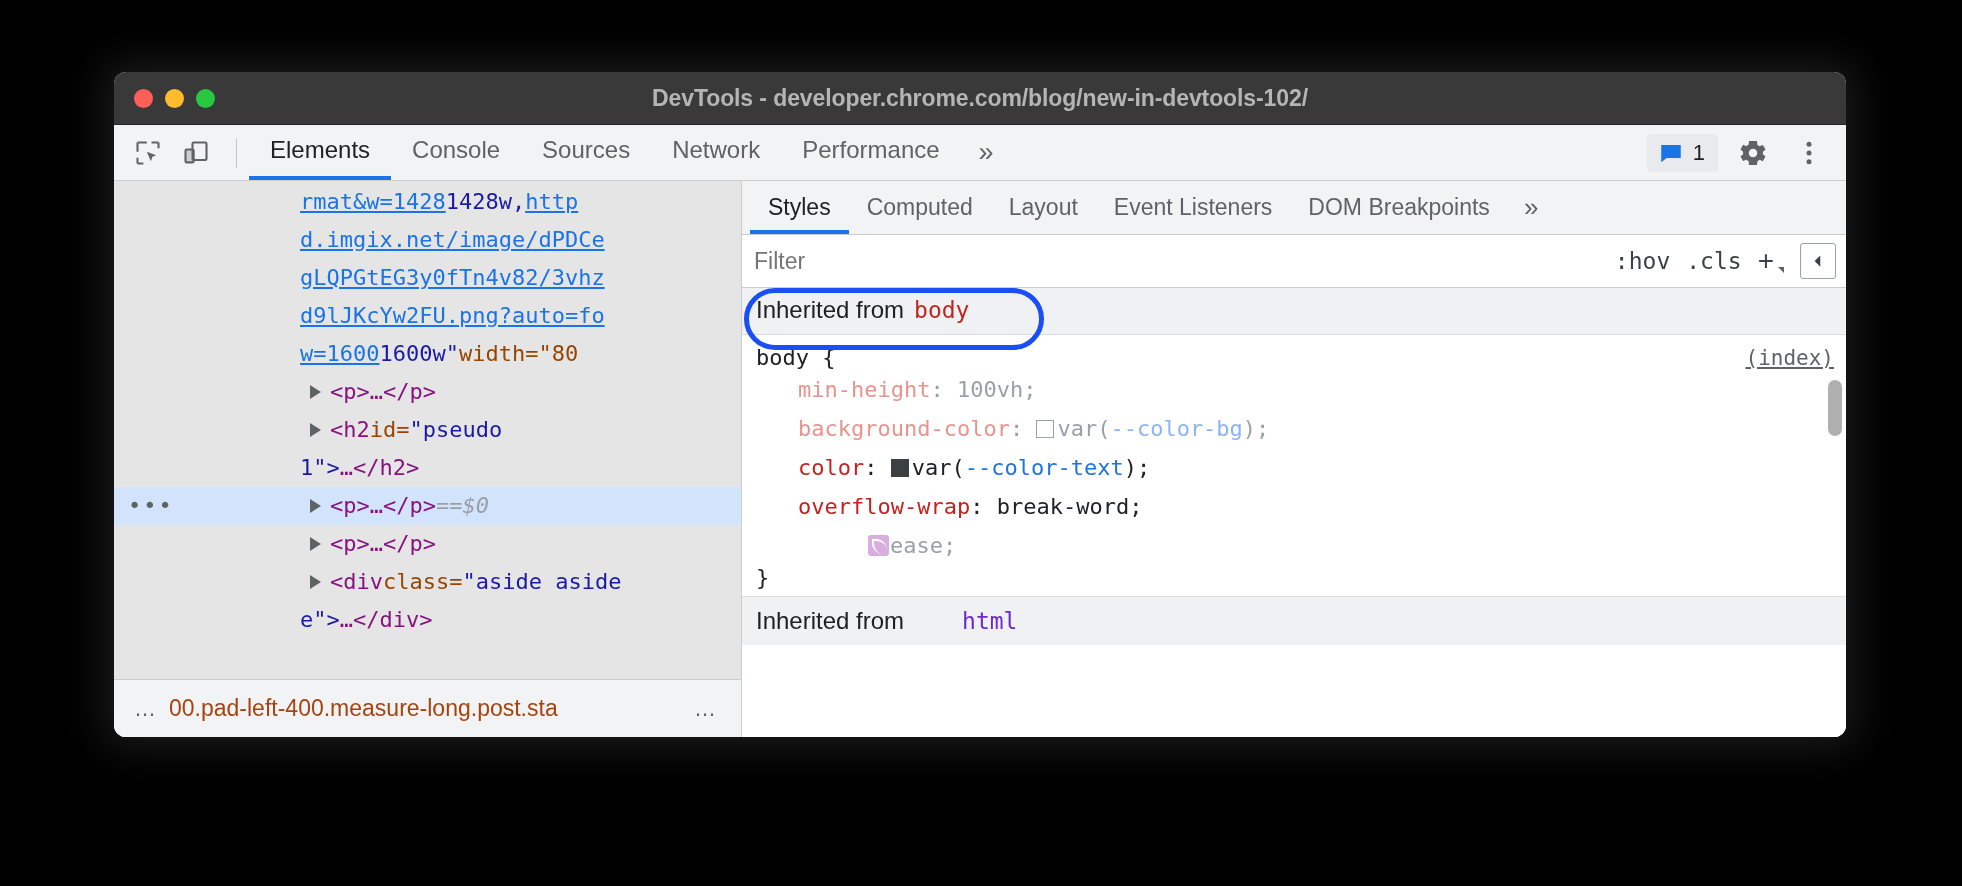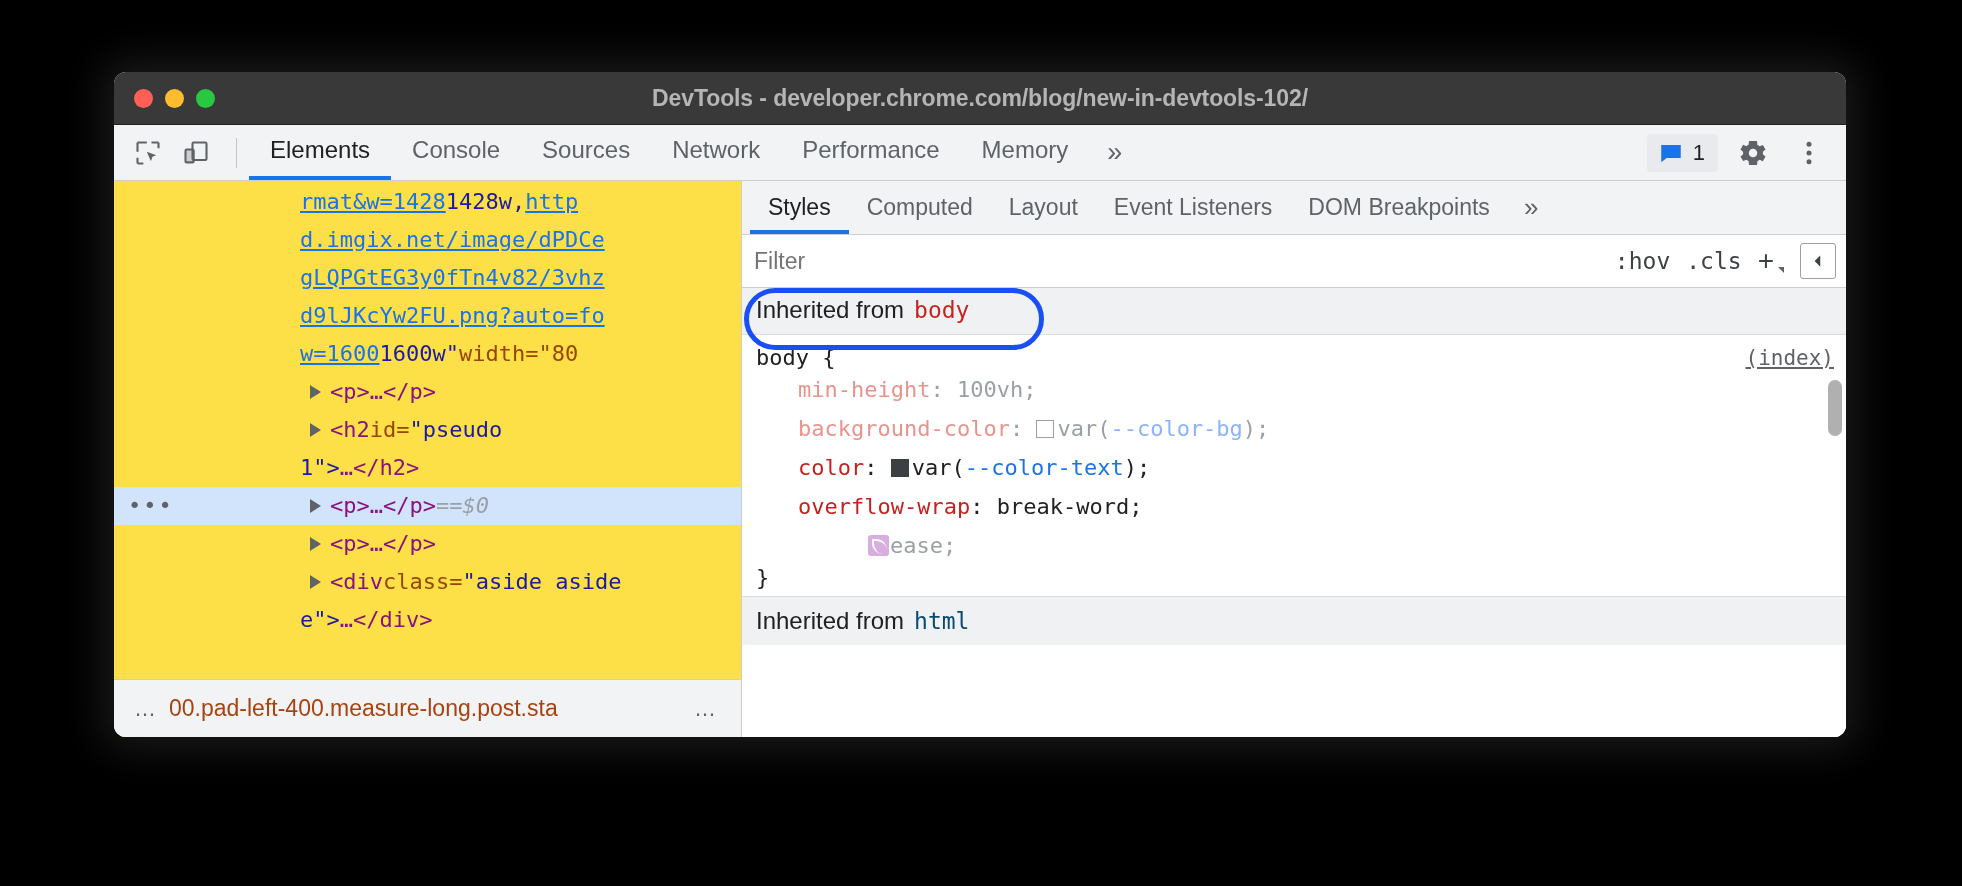--- a/index.html
+++ b/index.html
@@ -92,21 +92,21 @@
     width: 42px; height: 42px;
     display: flex; align-items: center; justify-content: center;
   }
 
   
   .dt-body { flex: 1 1 auto; display: flex; min-height: 0; position: relative; }
 
   
   .elements-pane {
     width: 628px; flex: 0 0 628px;
-    background: #fde047;
+    background: #e5e5e5;
     display: flex; flex-direction: column;
     min-height: 0;
     border-right: 1px solid #cdcdcd;
   }
   .dom-tree {
     flex: 1 1 auto;
     font-family: "DejaVu Sans Mono", monospace;
     font-size: 22px;
     line-height: 38px;
     padding-top: 2px;
@@ -293,21 +293,21 @@
   .inherited-header-2 {
     background: #eff1f2;
     color: #202124;
     font-family: "Liberation Sans", sans-serif;
     font-size: 24px;
     padding: 10px 0 10px 14px;
     border-top: 1px solid #dadce0;
     display: flex; align-items: baseline; gap: 10px;
   }
   .inherited-header-2 .sel {
-    font-family: "DejaVu Sans Mono", monospace; color: #0c4a6e; font-size: 23px;
+    font-family: "DejaVu Sans Mono", monospace; color: #6d28d9; font-size: 23px; margin-left: 48px;
   }
 
   
   .style-scrollbar {
     position: absolute; right: 2px; top: 92px;
     width: 14px; height: 56px;
     background: #b0b0b0; border-radius: 7px;
     z-index: 6;
   }
   .style-scroll-track {
@@ -356,23 +356,20 @@
             <span>Console</span>
           </div>
         <div class="dt-tab">
             <span>Sources</span>
           </div>
         <div class="dt-tab">
             <span>Network</span>
           </div>
         <div class="dt-tab">
             <span>Performance</span>
-          </div>
-        <div class="dt-tab">
-            <span>Memory</span>
           </div>
         <div class="dt-more">»</div>
       </div>
 
       <div class="tb-right">
         <div class="issues-pill">
           <svg width="26" height="26" viewBox="0 0 24 24">
             <path d="M3 4.5h18v12H8l-5 4z" fill="#1a73e8"></path>
           </svg>
           <span class="issues-count">1</span>

